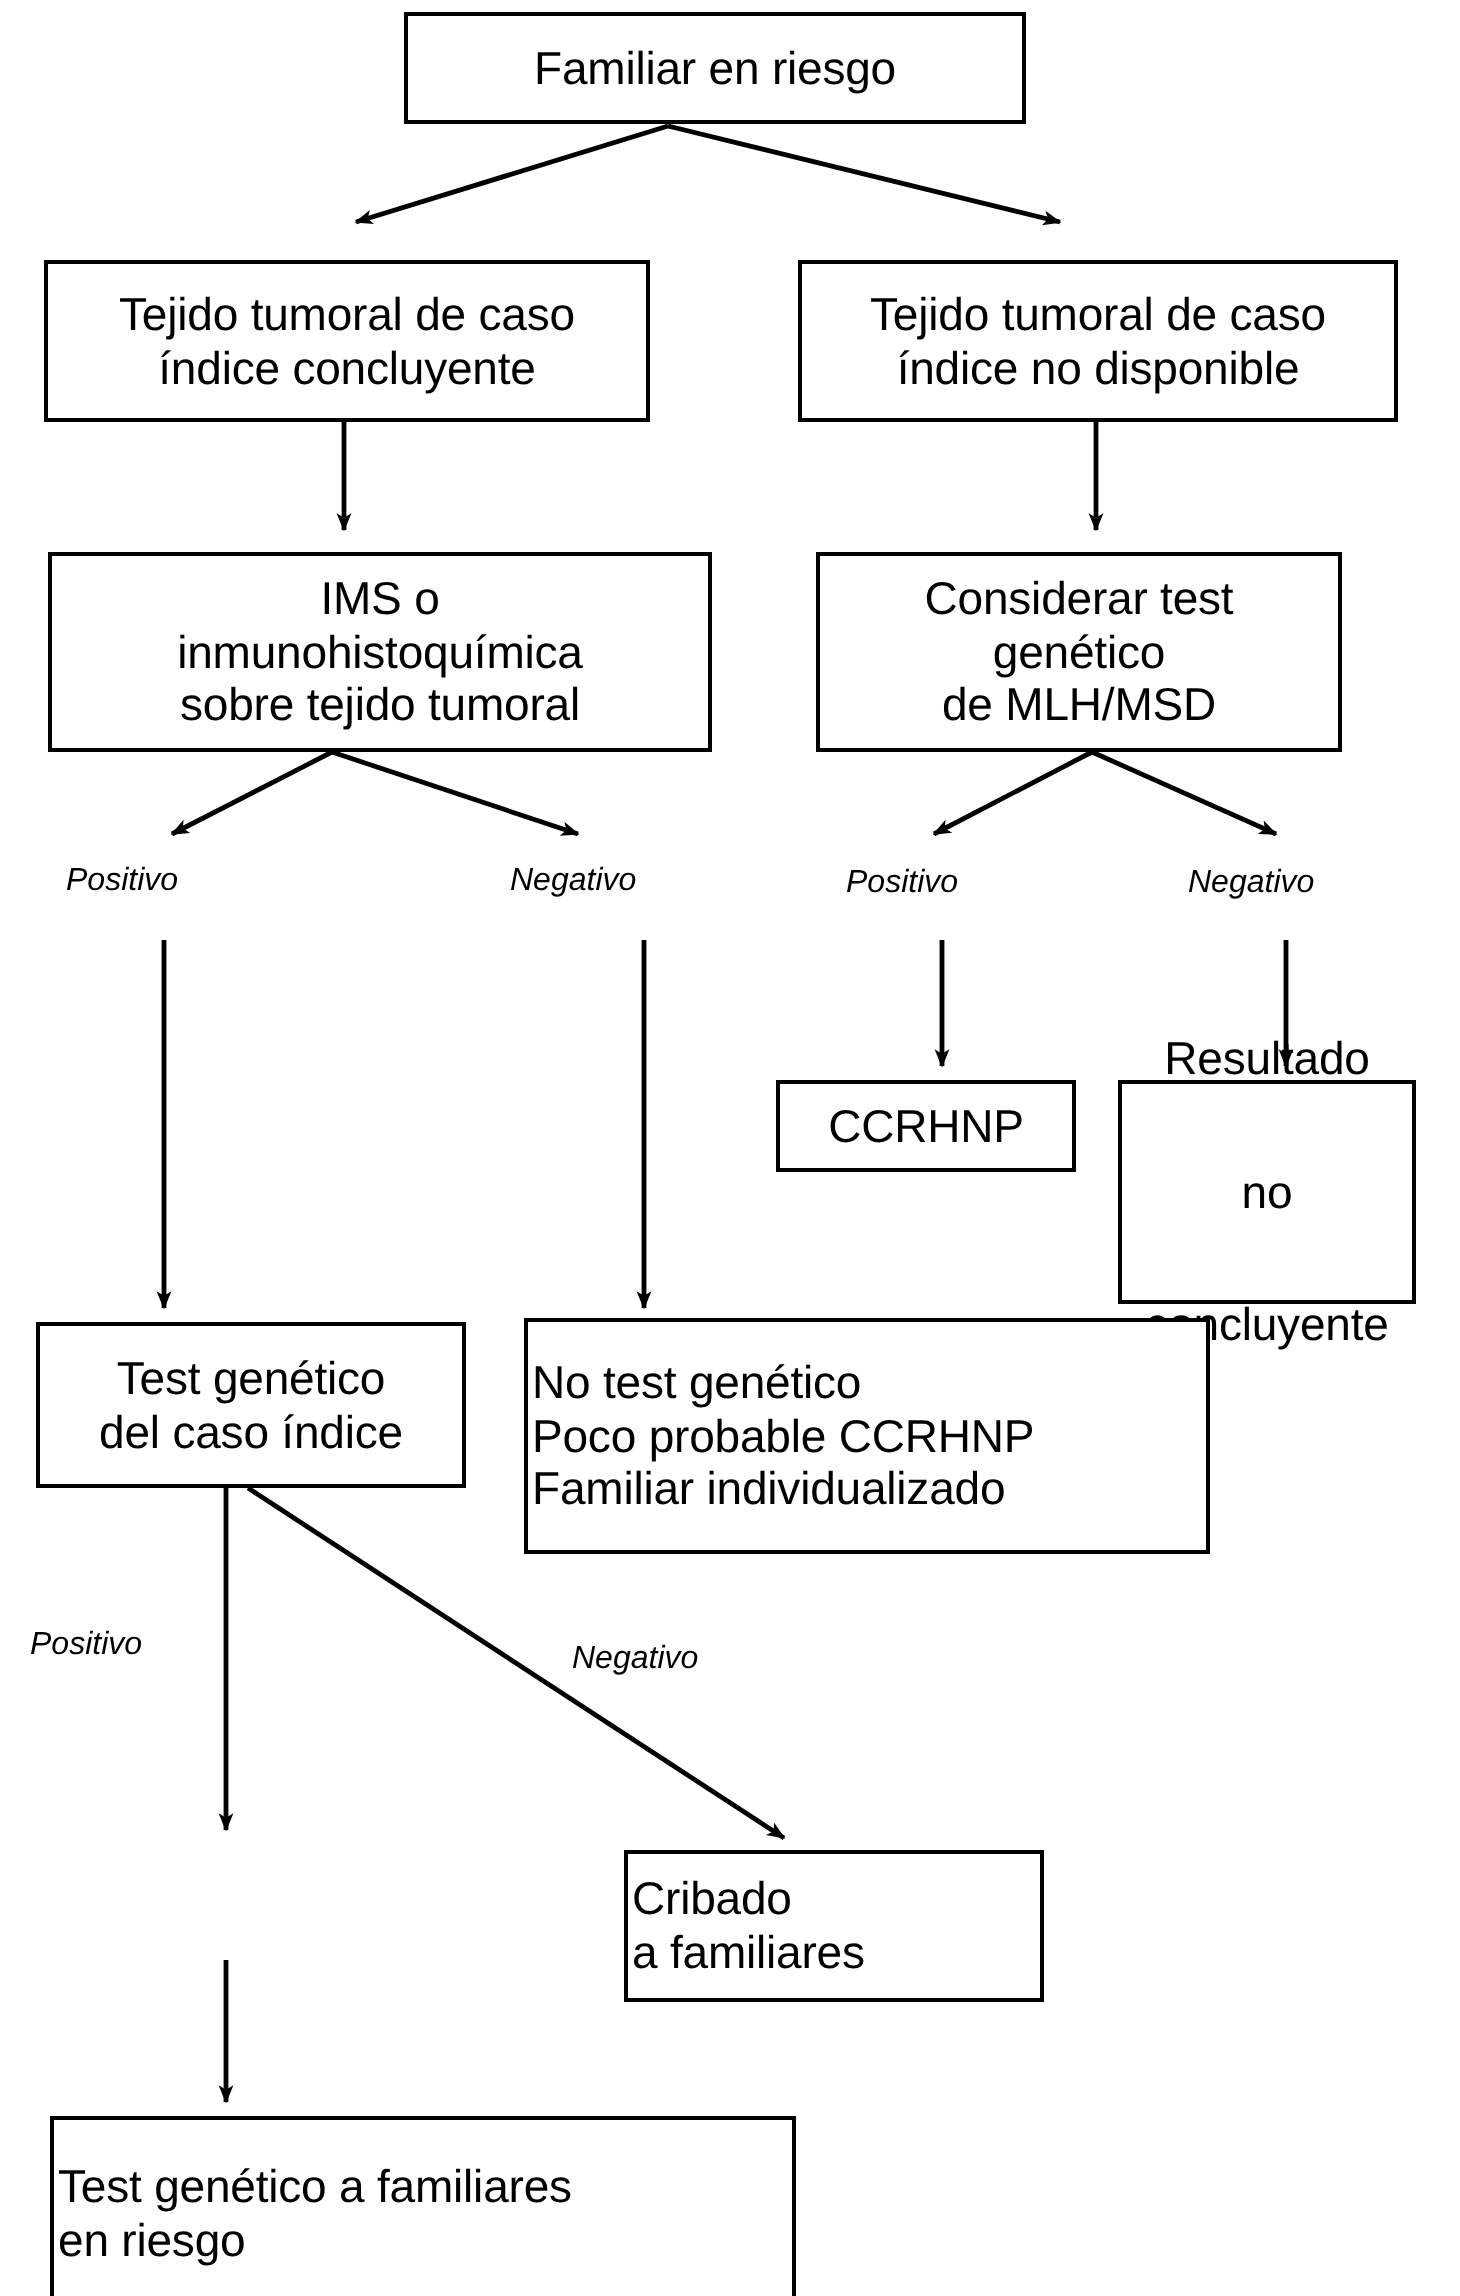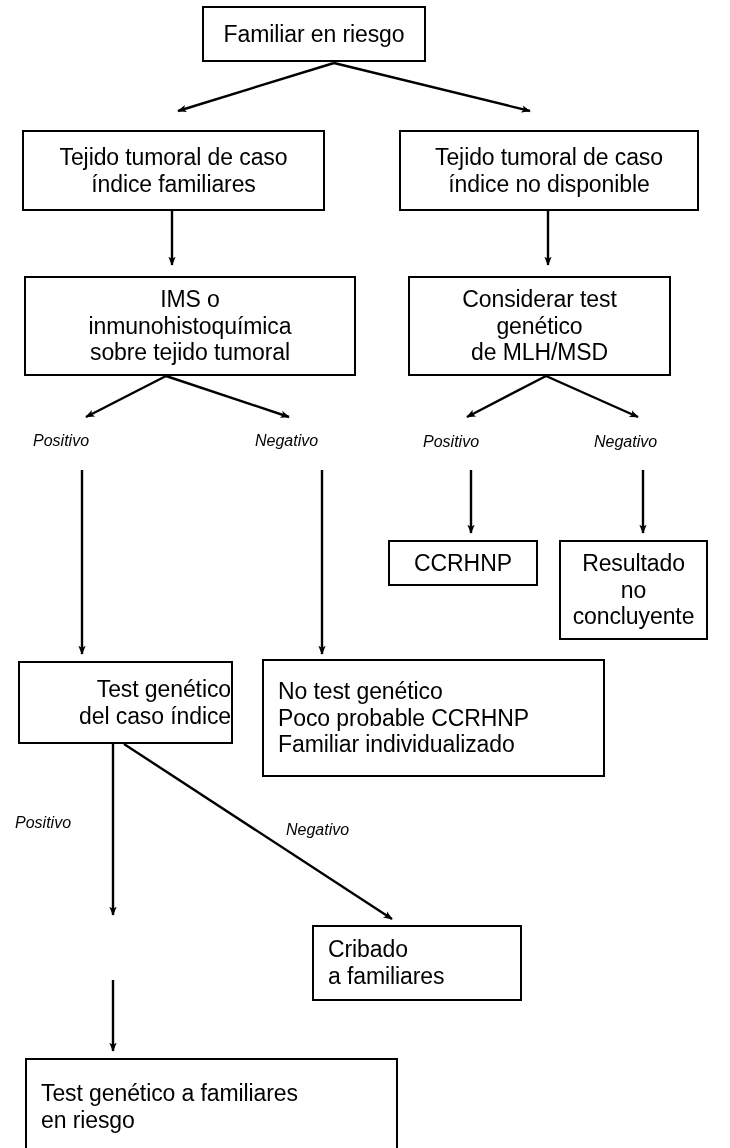--- a/index.html
+++ b/index.html
@@ -32,21 +32,21 @@
     background: #ffffff;
     display: flex;
     flex-direction: column;
     justify-content: center;
     line-height: 1.17;
     font-size: 23px;
     letter-spacing: -0.1px;
     z-index: 2;
   }
   .node.center { align-items: center; text-align: center; }
-  .node.leftal { align-items: flex-start; text-align: left; padding-left: 14px; }
+  .node.leftal { align-items: flex-start; text-align: left; padding-left: 2px; }
   .node .ln { display: block; white-space: nowrap; }
   .edge-label {
     position: absolute;
     font-size: 16px;
     line-height: 1;
     white-space: nowrap;
     background: transparent;
     z-index: 3;
     font-style: italic;
   }
@@ -114,27 +114,27 @@
 
     <g stroke="#000000" stroke-width="2.4" fill="none">
       <line x1="124" y1="744" x2="392" y2="919" marker-end="url(#arrow)"></line>
     </g>
 
     <g stroke="#000000" stroke-width="2.4" fill="none">
       <line x1="113" y1="980" x2="113" y2="1051" marker-end="url(#arrow)"></line>
     </g>
   </svg>
 
-  <div class="node center" style="left:202px; top:6px; width:224px; height:56px;">
+  <div class="node center" style="left:202px; top:6px; width:311px; height:56px;">
     <span class="ln">Familiar en riesgo</span>
   </div>
 
   <div class="node center" style="left:22px; top:130px; width:303px; height:81px;">
     <span class="ln">Tejido tumoral de caso</span>
-    <span class="ln">índice familiares</span>
+    <span class="ln">índice concluyente</span>
   </div>
 
   <div class="node center" style="left:399px; top:130px; width:300px; height:81px;">
     <span class="ln">Tejido tumoral de caso</span>
     <span class="ln">índice no disponible</span>
   </div>
 
   <div class="node center" style="left:24px; top:276px; width:332px; height:100px;">
     <span class="ln">IMS o</span>
     <span class="ln">inmunohistoquímica</span>
@@ -144,27 +144,27 @@
   <div class="node center" style="left:408px; top:276px; width:263px; height:100px;">
     <span class="ln">Considerar test</span>
     <span class="ln">genético</span>
     <span class="ln">de MLH/MSD</span>
   </div>
 
   <div class="node center" style="left:388px; top:540px; width:150px; height:46px;">
     <span class="ln">CCRHNP</span>
   </div>
 
-  <div class="node center" style="left:559px; top:540px; width:149px; height:100px;">
+  <div class="node center" style="left:559px; top:540px; width:149px; height:112px;gap:40px;">
     <span class="ln">Resultado</span>
     <span class="ln">no</span>
     <span class="ln">concluyente</span>
   </div>
 
-  <div class="node center" style="left:18px; top:661px; width:215px; height:83px;align-items:flex-end;">
+  <div class="node center" style="left:18px; top:661px; width:215px; height:83px;">
     <span class="ln">Test genético</span>
     <span class="ln">del caso índice</span>
   </div>
 
   <div class="node leftal" style="left:262px; top:659px; width:343px; height:118px;">
     <span class="ln">No test genético</span>
     <span class="ln">Poco probable CCRHNP</span>
     <span class="ln">Familiar individualizado</span>
   </div>
 

